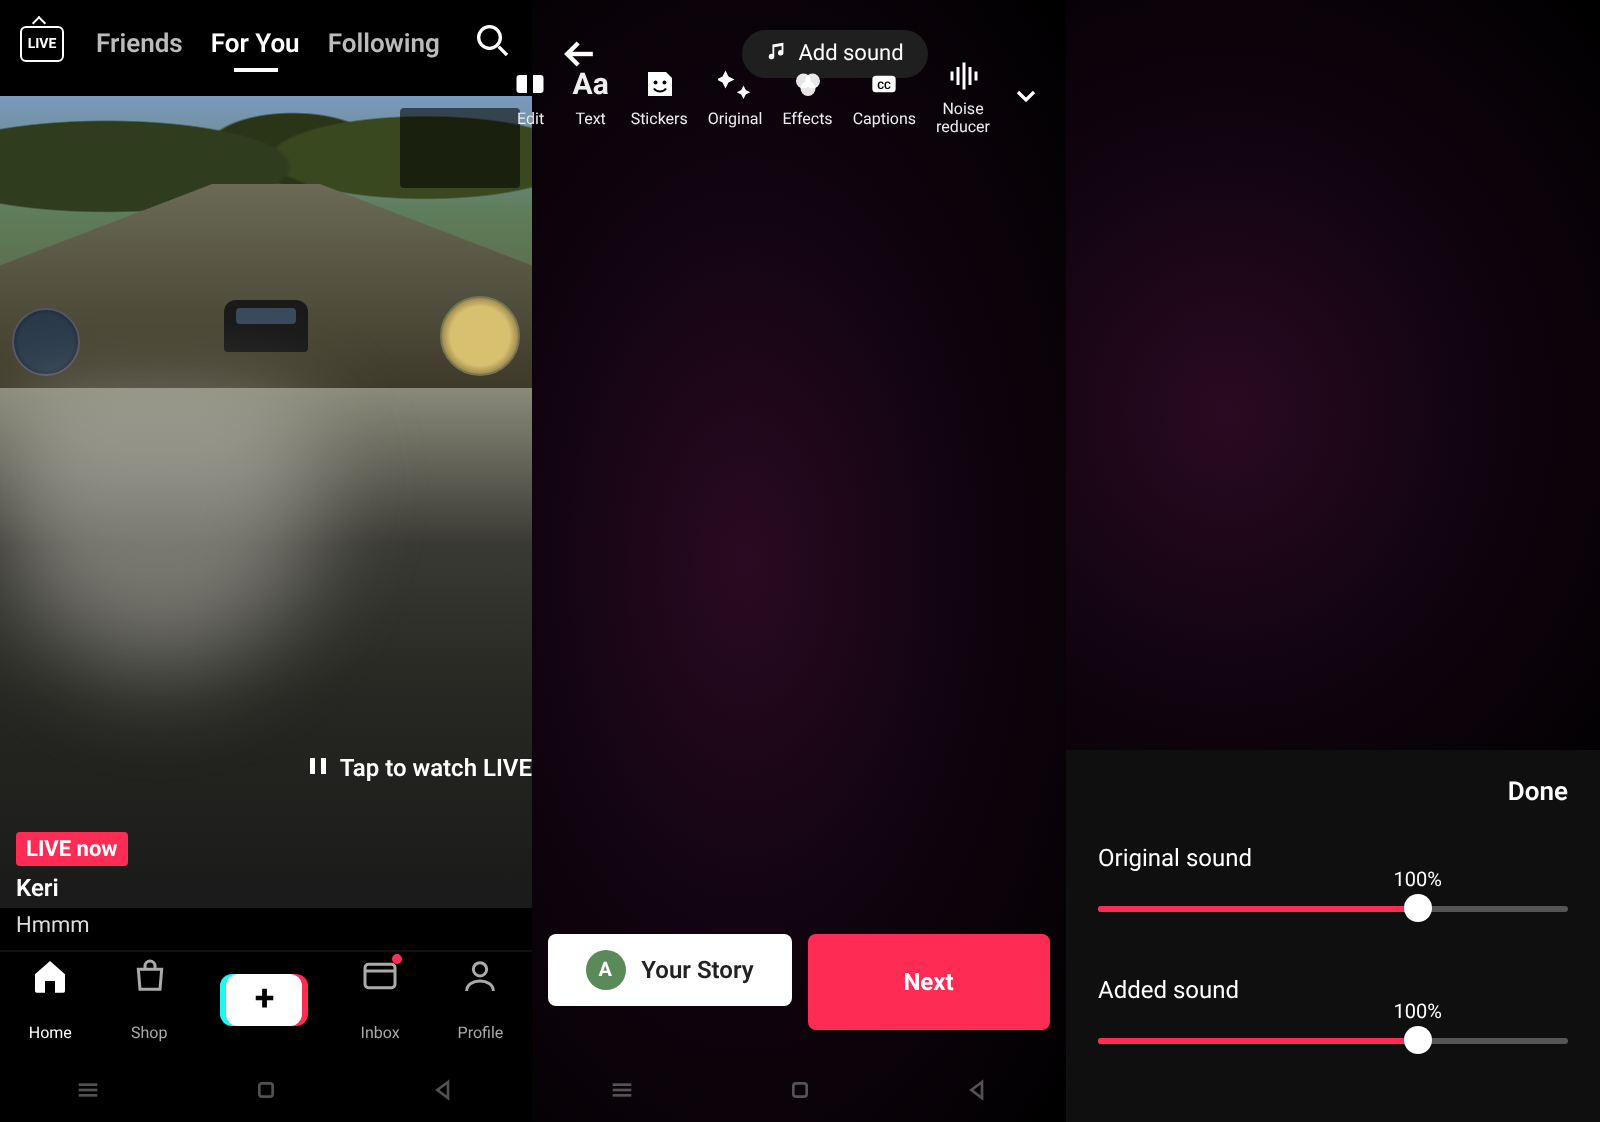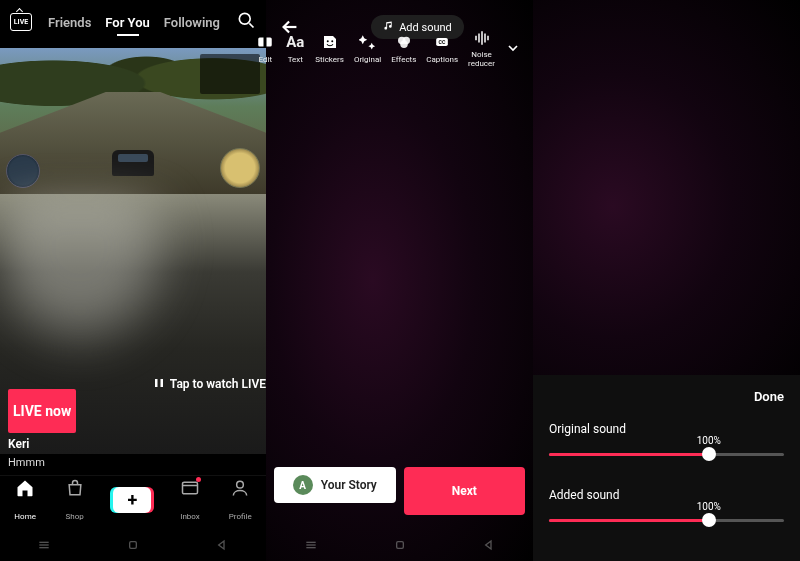--- a/index.html
+++ b/index.html
@@ -23,37 +23,37 @@
   .road{position:absolute;bottom:0;left:0;width:100%;height:70%;background:linear-gradient(180deg,#6a6a55 0%,#3e3a2a 100%);clip-path:polygon(0 100%,0 40%,40% 0,60% 0,100% 40%,100% 100%)}
   .trees{position:absolute;top:0;left:0;width:100%;height:60%;background:radial-gradient(ellipse at 20% 40%,#2f3d1e 0 30%,transparent 31%),radial-gradient(ellipse at 80% 35%,#3a4820 0 25%,transparent 26%),radial-gradient(ellipse at 55% 30%,#2a3518 0 20%,transparent 21%)}
   .carshape{position:absolute;bottom:18px;left:50%;transform:translateX(-50%);width:42px;height:26px;background:#1a1a1a;border-radius:6px 6px 2px 2px}
   .carshape::after{content:"";position:absolute;top:4px;left:6px;width:30px;height:8px;background:#3a4a5a;border-radius:2px}
   .hud-r{position:absolute;right:6px;top:6px;width:60px;height:40px;background:rgba(0,0,0,.55);border-radius:2px}
   .hud-map{position:absolute;left:6px;bottom:6px;width:34px;height:34px;border-radius:50%;background:radial-gradient(circle,#2a3a4a 0 60%,#0a1520 100%);border:1px solid #556}
   .hud-speed{position:absolute;right:6px;bottom:6px;width:40px;height:40px;border-radius:50%;background:radial-gradient(circle,#d8c070 0 55%,#3a2a10 100%);border:1px solid #775}
   .lp-blur{position:absolute;top:194px;left:0;width:100%;height:260px;background:linear-gradient(180deg,#8a8a7a 0%,#3a3a34 30%,#262622 60%,#1a1a1a 100%);filter:blur(0)}
   .lp-blur::before{content:"";position:absolute;inset:0;background:radial-gradient(ellipse at 30% 20%,rgba(200,200,190,.45) 0 20%,transparent 40%);filter:blur(18px)}
   .tap-live{position:absolute;bottom:170px;width:100%;text-align:center;font-size:12px;font-weight:600;display:flex;align-items:center;justify-content:flex-end;gap:6px}
-  .live-now{position:absolute;bottom:128px;left:8px;background:#fe2c55;font-size:14px;font-weight:700;padding:14px 5px;border-radius:2px}
+  .live-now{position:absolute;bottom:128px;left:8px;background:#fe2c55;font-size:11px;font-weight:700;padding:2px 5px;border-radius:2px}
   .username{position:absolute;bottom:110px;left:8px;font-size:12px;font-weight:600}
   .caption{position:absolute;bottom:92px;left:8px;font-size:11px;color:#ddd}
   .lp-nav{position:absolute;bottom:38px;left:0;width:100%;height:48px;background:#000;display:flex;align-items:center;justify-content:space-around;border-top:1px solid #111}
   .nav-item{display:flex;flex-direction:column;align-items:center;gap:12px;font-size:8px;color:#aaa}
   .nav-item.active{color:#fff}
   .nav-item svg{width:20px;height:20px}
   .plus-btn{width:38px;height:26px;background:#fff;border-radius:6px;display:flex;align-items:center;justify-content:center;color:#000;font-size:18px;font-weight:700;box-shadow:-3px 0 0 #25f4ee,3px 0 0 #fe2c55}
   .dot{position:absolute;top:-1px;right:-1px;width:5px;height:5px;border-radius:50%;background:#fe2c55}
   .sys-nav{position:absolute;bottom:0;left:0;width:100%;height:28px;display:flex;align-items:center;justify-content:space-around;color:#888}
   .sys-nav svg{width:16px;height:16px;opacity:.6}
 
   
   .mp-bg{position:absolute;inset:0;background:radial-gradient(ellipse at 40% 50%,#2a0a22 0%,#120410 45%,#000 100%)}
   .mp-top{position:absolute;top:0;left:0;width:100%;height:54px;display:flex;align-items:center;padding:0 10px;gap:8px}
   .back-btn{width:28px;height:28px;display:flex;align-items:center;justify-content:center}
-  .add-sound{margin:16px auto;background:#1f1f1f;border-radius:14px;padding:5px 12px;font-size:11px;display:flex;align-items:center;gap:5px}
+  .add-sound{margin:16px auto;background:#1f1f1f;border-radius:14px;padding:5px 12px;font-size:11px;display:flex;gap:5px}
   .side-tools{position:absolute;top:28px;right:12px;display:flex;align-items:center;gap:10px}
   .tool{display:flex;flex-direction:column;align-items:center;gap:3px;font-size:8px;color:#eee}
   .tool .ic{width:20px;height:20px;display:flex;align-items:center;justify-content:center}
   .chev{margin-top:4px}
   .mp-bottom{position:absolute;bottom:38px;left:0;width:100%;padding:8px;display:flex;gap:8px}
   .story-btn{flex:1;background:#fff;color:#222;border-radius:4px;height:36px;display:flex;align-items:center;justify-content:center;gap:8px;font-size:12px;font-weight:600}
   .avatar{width:20px;height:20px;border-radius:50%;background:#5a8a5a;color:#fff;display:flex;align-items:center;justify-content:center;font-size:10px;font-weight:700}
   .next-btn{flex:1;background:#fe2c55;color:#fff;border-radius:4px;height:48px;display:flex;align-items:center;justify-content:center;font-size:12px;font-weight:700}
 
   

